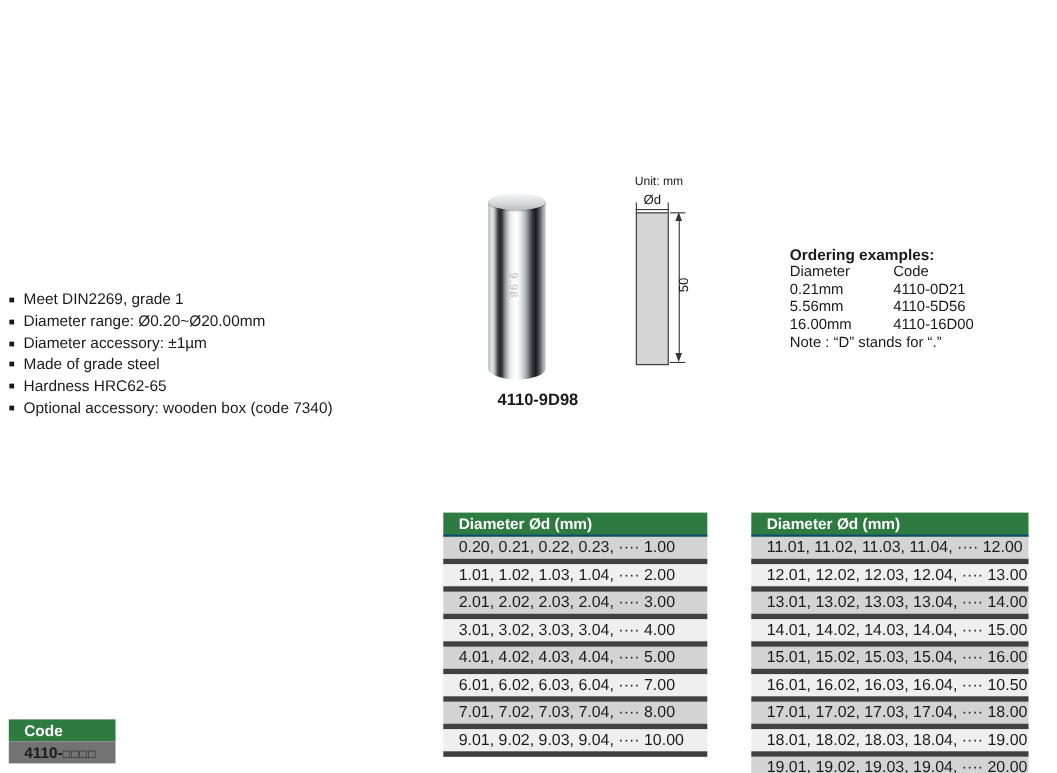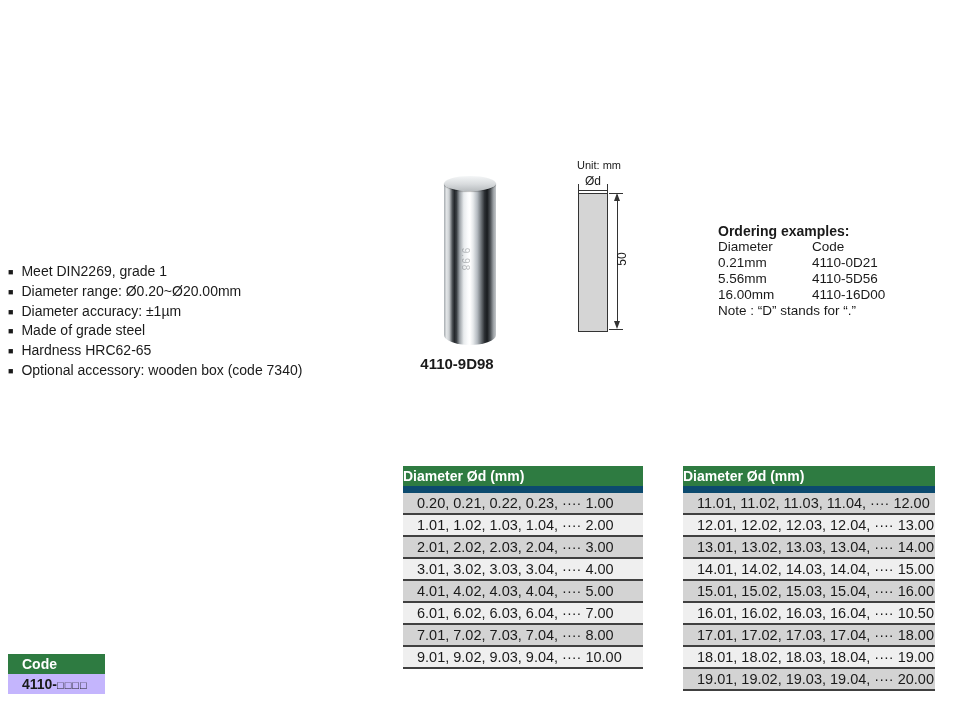--- a/index.html
+++ b/index.html
@@ -29,21 +29,21 @@
   }
   .cyl-cap{
     position:absolute; left:0; top:0; width:52px; height:15px; border-radius:50%;
     background:linear-gradient(180deg,#f4f6f7 0%,#d8dbdd 55%,#b9bdc0 100%);
     box-shadow:0 1px 1px rgba(0,0,0,0.25);
   }
   .engraving{
     position:absolute; left:10px; top:78px; font-size:10px; letter-spacing:1px;
     color:#6d7control0; color:#6d7276; opacity:0.45; transform:rotate(90deg); transform-origin:center;
   }
-  .model-label{position:absolute; left:392px; top:355px; width:130px; text-align:center; font-size:15px; font-weight:bold;}
+  .model-label{position:absolute; left:424px; top:355px; width:130px; text-align:center; font-size:15px; font-weight:bold;}
   
   .unit-label{position:absolute; left:577px; top:159px; font-size:11px; color:#1a1a1a;}
   .dia-label{position:absolute; left:578px; top:174px; width:30px; text-align:center; font-size:12px;}
   .dim-top-line{position:absolute; left:578px; top:190px; width:30px; border-top:1px solid #333;}
   .dim-tick{position:absolute; top:184px; width:1px; height:10px; background:#333;}
   .tick-l{left:578px;} .tick-r{left:607px;}
   .draw-rect{position:absolute; left:578px; top:193px; width:28px; height:137px; background:#d5d5d5; border:1px solid #333;}
   .ext-top{position:absolute; left:609px; top:193px; width:14px; border-top:1px solid #333;}
   .ext-bot{position:absolute; left:609px; top:329px; width:14px; border-top:1px solid #333;}
   .dim-vline{position:absolute; left:617px; top:195px; width:1px; height:131px; background:#333;}
@@ -55,53 +55,53 @@
   
   .ordering{position:absolute; left:718px; top:223px; font-size:13.5px; line-height:16px; white-space:nowrap;}
   .ordering .ord-title{font-weight:bold; font-size:14px;}
   .ordering .col-d{display:inline-block; width:94px;}
   
   .dtable{position:absolute; top:466px;}
   .dtable-left{left:403px; width:240px;}
   .dtable-right{left:683px; width:252px;}
   .dtable .thead{
     height:20px; background:#2e7b41; color:#ffffff; font-weight:bold; font-size:14px;
-    line-height:20px; border-bottom:7px solid #0c4a6e;
+    padding-left:14px; line-height:20px; border-bottom:2px solid #0c4a6e;
   }
   .dtable .trow{
     height:20px; font-size:14.5px; line-height:20px; padding-left:14px;
-    border-bottom:2px solid #404040; white-space:nowrap; color:#1a1a1a;
+    border-bottom:5px solid #404040; white-space:nowrap; color:#1a1a1a;
   }
   .dtable .trow:nth-child(even){background:#d3d3d3;}
   .dtable .trow:nth-child(odd){background:#efefef;}
   .dtable .thead + .trow{background:#d3d3d3;}
   
   .code-box{position:absolute; left:8px; top:654px; width:97px;}
   .code-head{height:20px; background:#2e7b41; color:#fff; font-weight:bold; font-size:14px; padding-left:14px; line-height:20px;}
-  .code-val{height:20px; background:#c4b5fd; font-size:14px; font-weight:bold; padding-left:14px; line-height:20px;}
+  .code-val{height:20px; background:#737373; font-size:14px; font-weight:bold; padding-left:14px; line-height:20px;}
   .code-val .boxes{font-size:11px; font-weight:normal; letter-spacing:1px;}
 </style>
 </head>
 <body>
 
 <div class="page">
 
 
   <ul class="features">
     <li>
         <span class="bullet">■</span>
         <span>Meet DIN2269, grade 1</span>
       </li>
     <li>
         <span class="bullet">■</span>
         <span>Diameter range: Ø0.20~Ø20.00mm</span>
       </li>
     <li>
         <span class="bullet">■</span>
-        <span>Diameter accuracy: ±1µm</span>
+        <span>Diameter accessory: ±1µm</span>
       </li>
     <li>
         <span class="bullet">■</span>
         <span>Made of grade steel</span>
       </li>
     <li>
         <span class="bullet">■</span>
         <span>Hardness HRC62-65</span>
       </li>
     <li>

